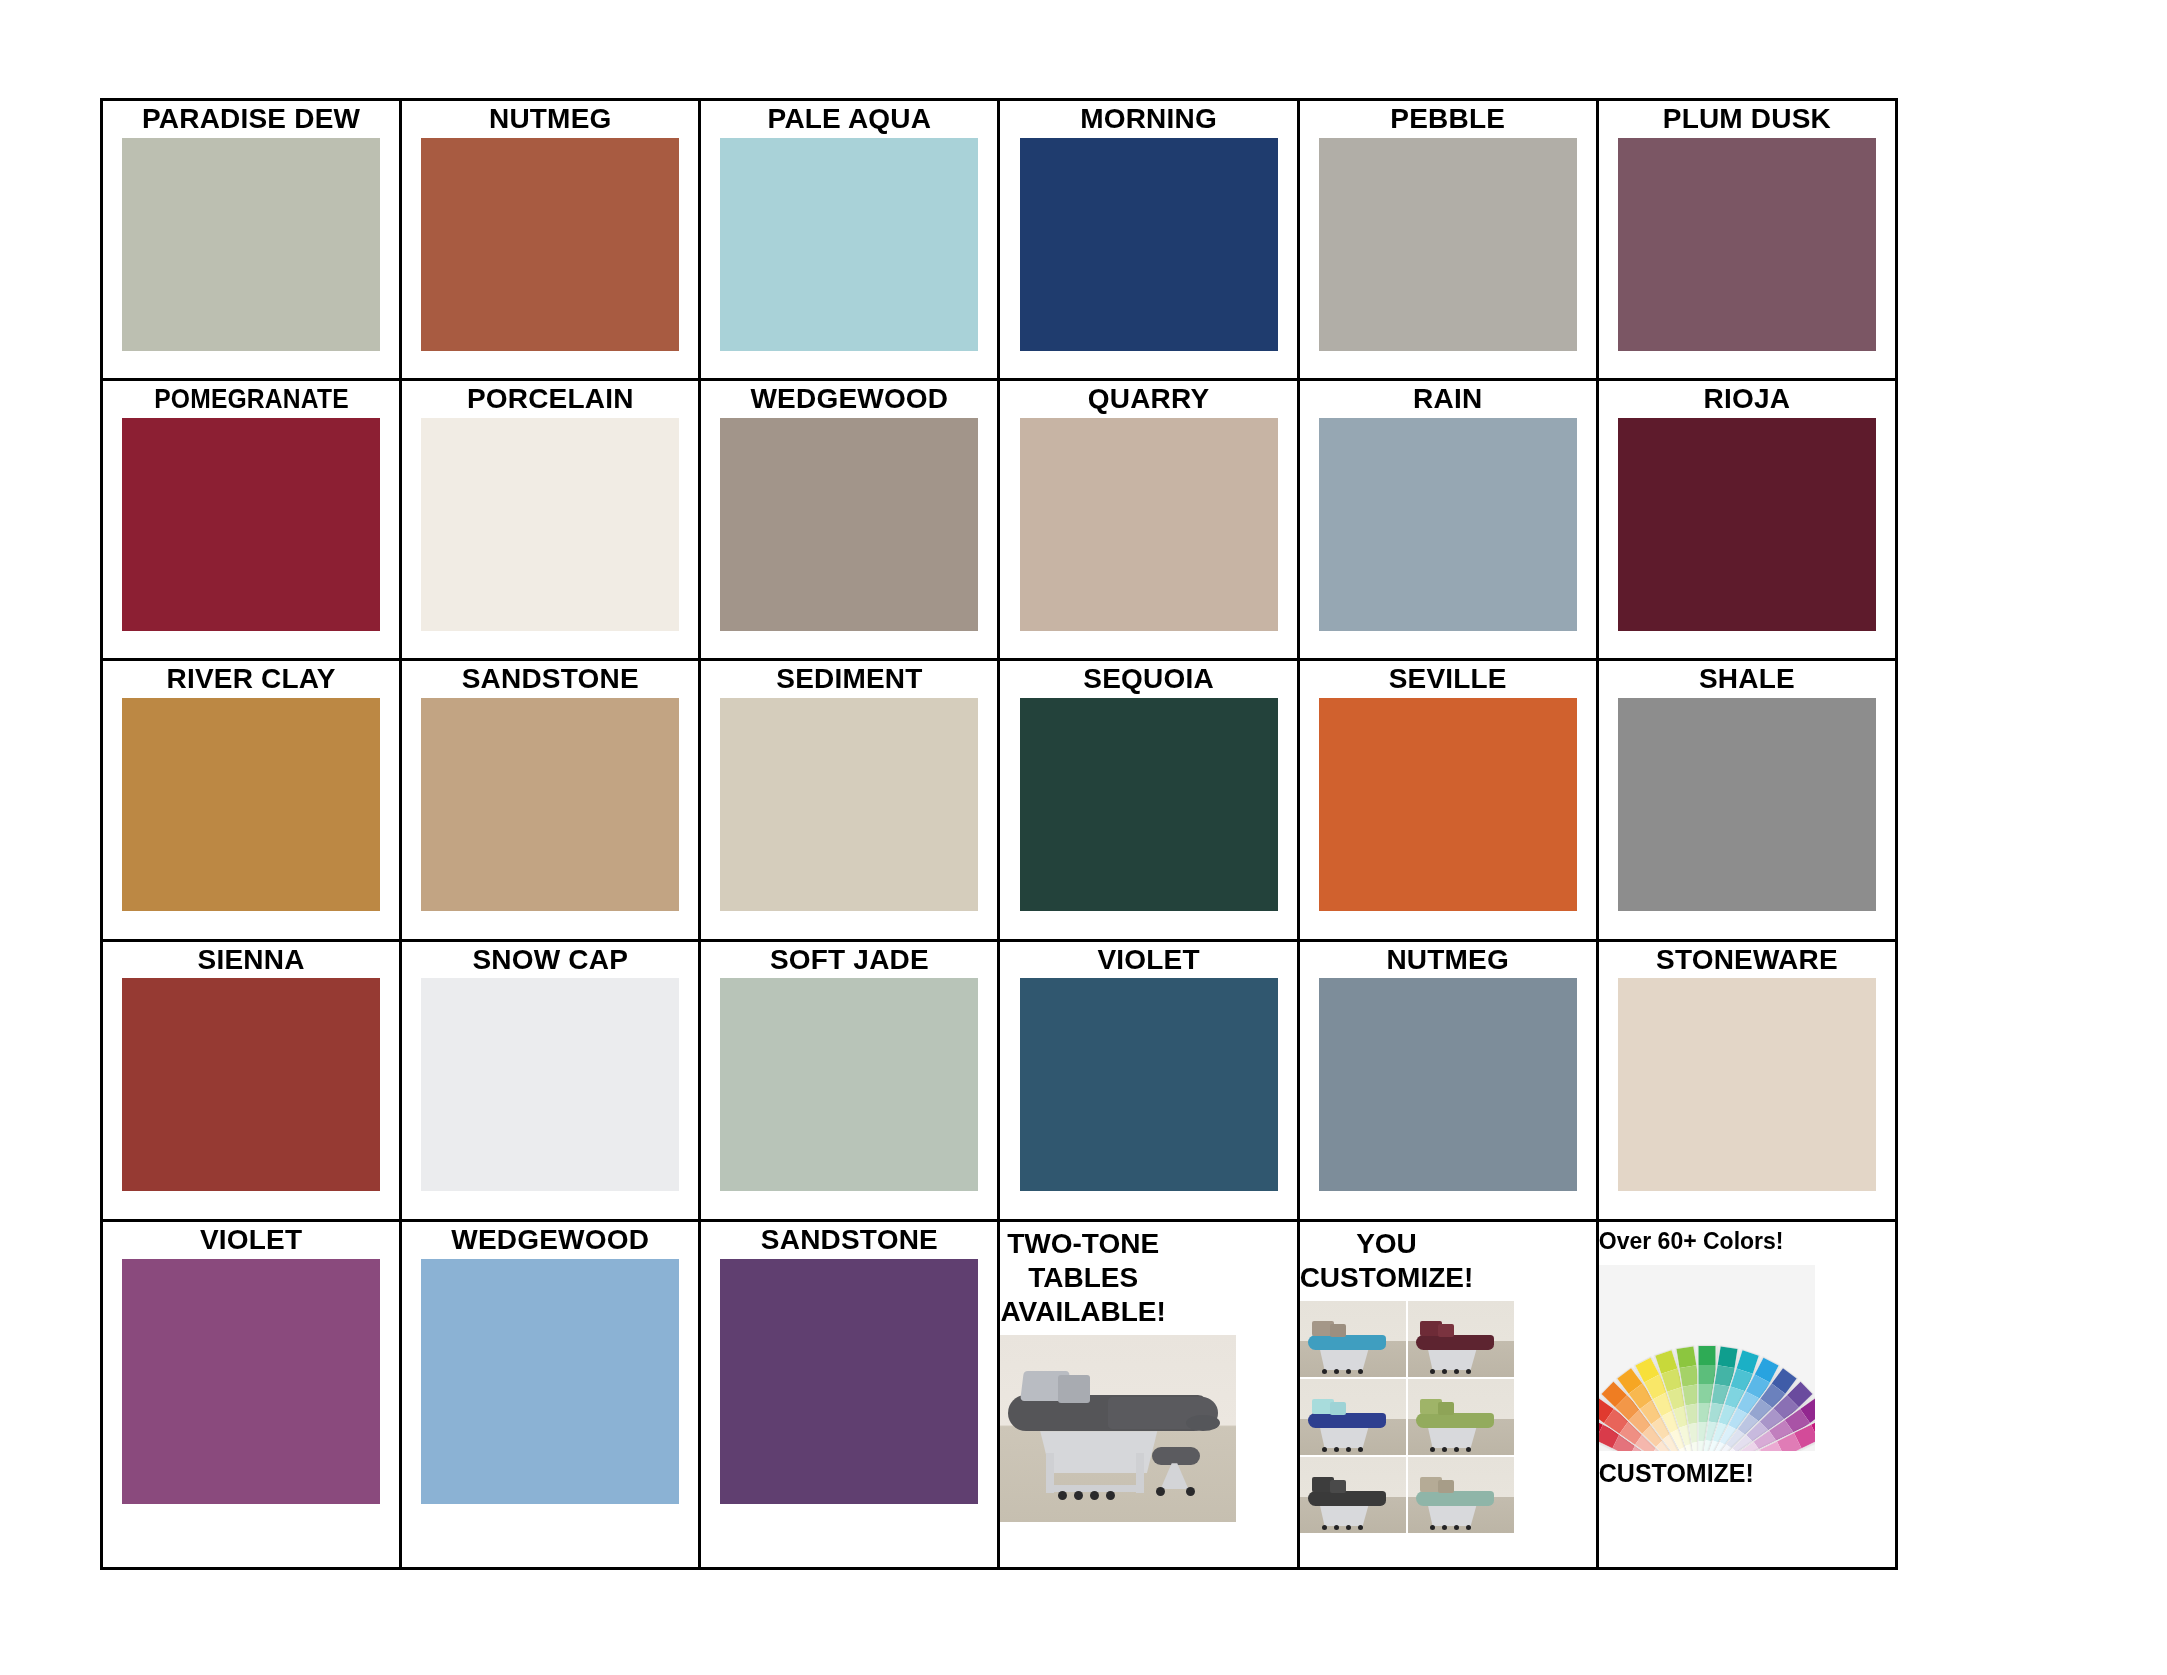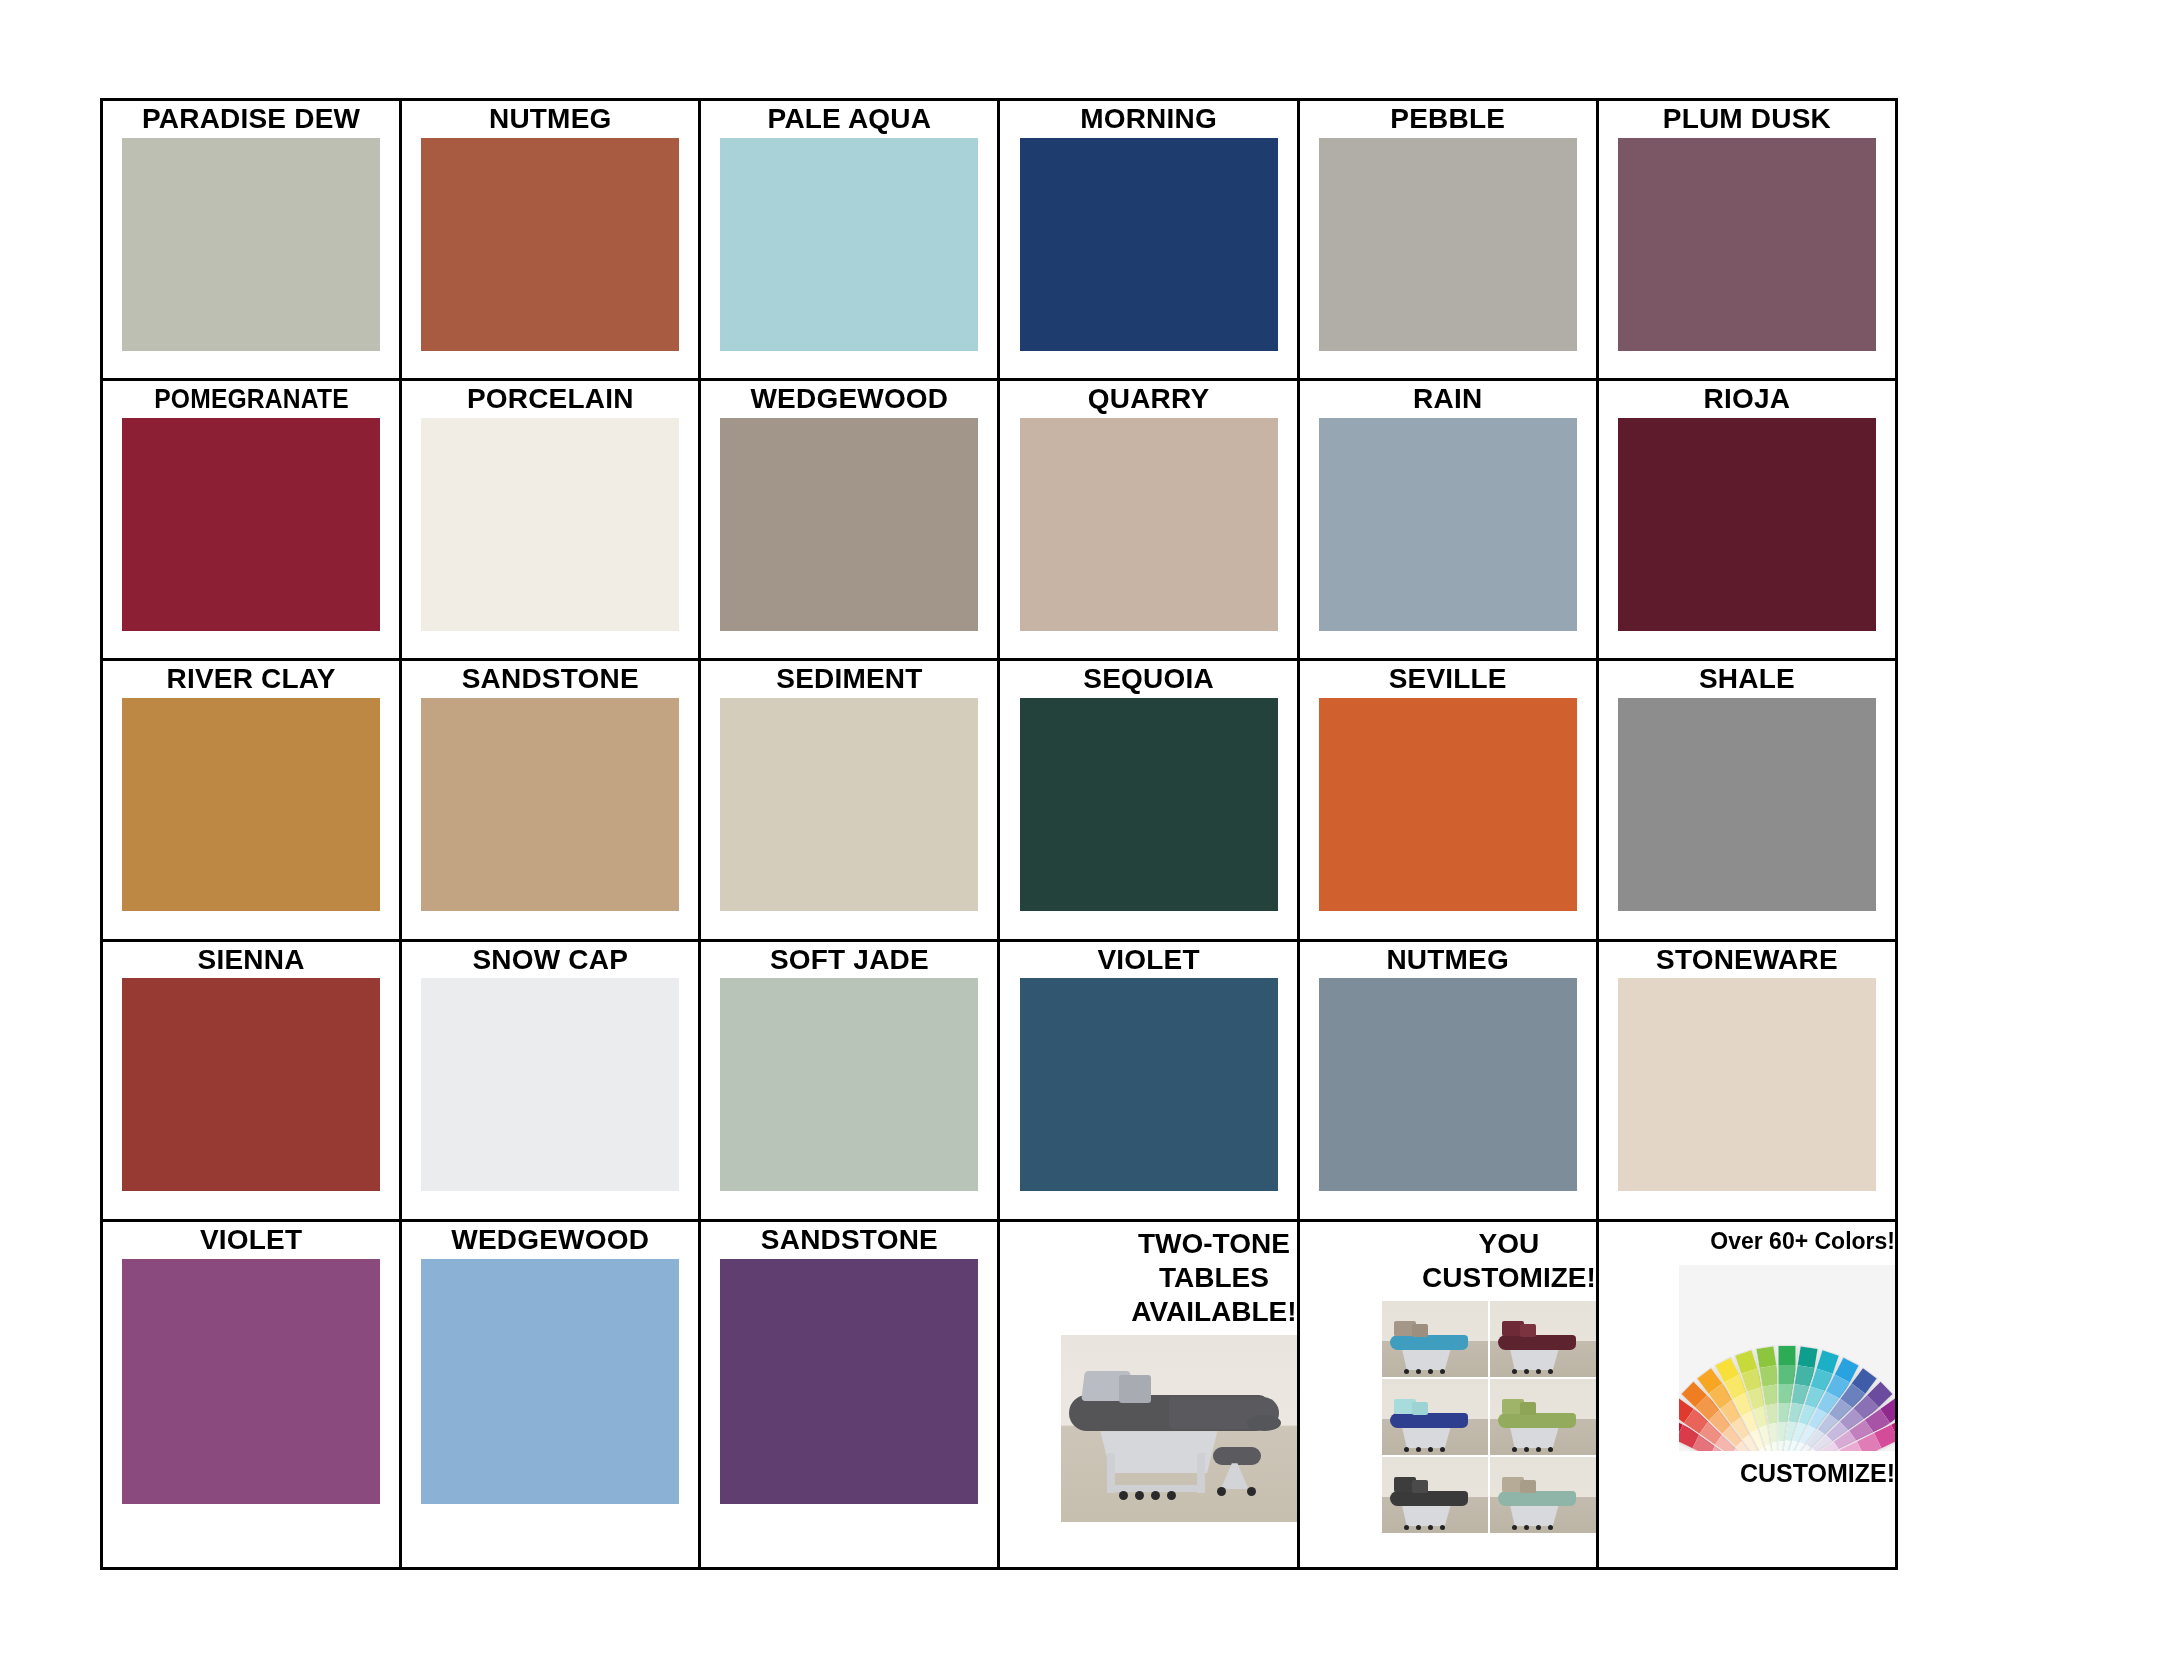--- a/index.html
+++ b/index.html
@@ -70,21 +70,21 @@
     height: 213px;
   }
   .r5 .swatch {
     height: 245px;
   }
 
   
   .promo {
     display: flex;
     flex-direction: column;
-    align-items: flex-end;
+    align-items: flex-start;
     width: 100%;
     height: 100%;
     box-sizing: border-box;
     padding-top: 5px;
   }
   .promo-title {
     font-family: "Liberation Sans", sans-serif;
     font-weight: bold;
     font-size: 28px;
     color: #000;

